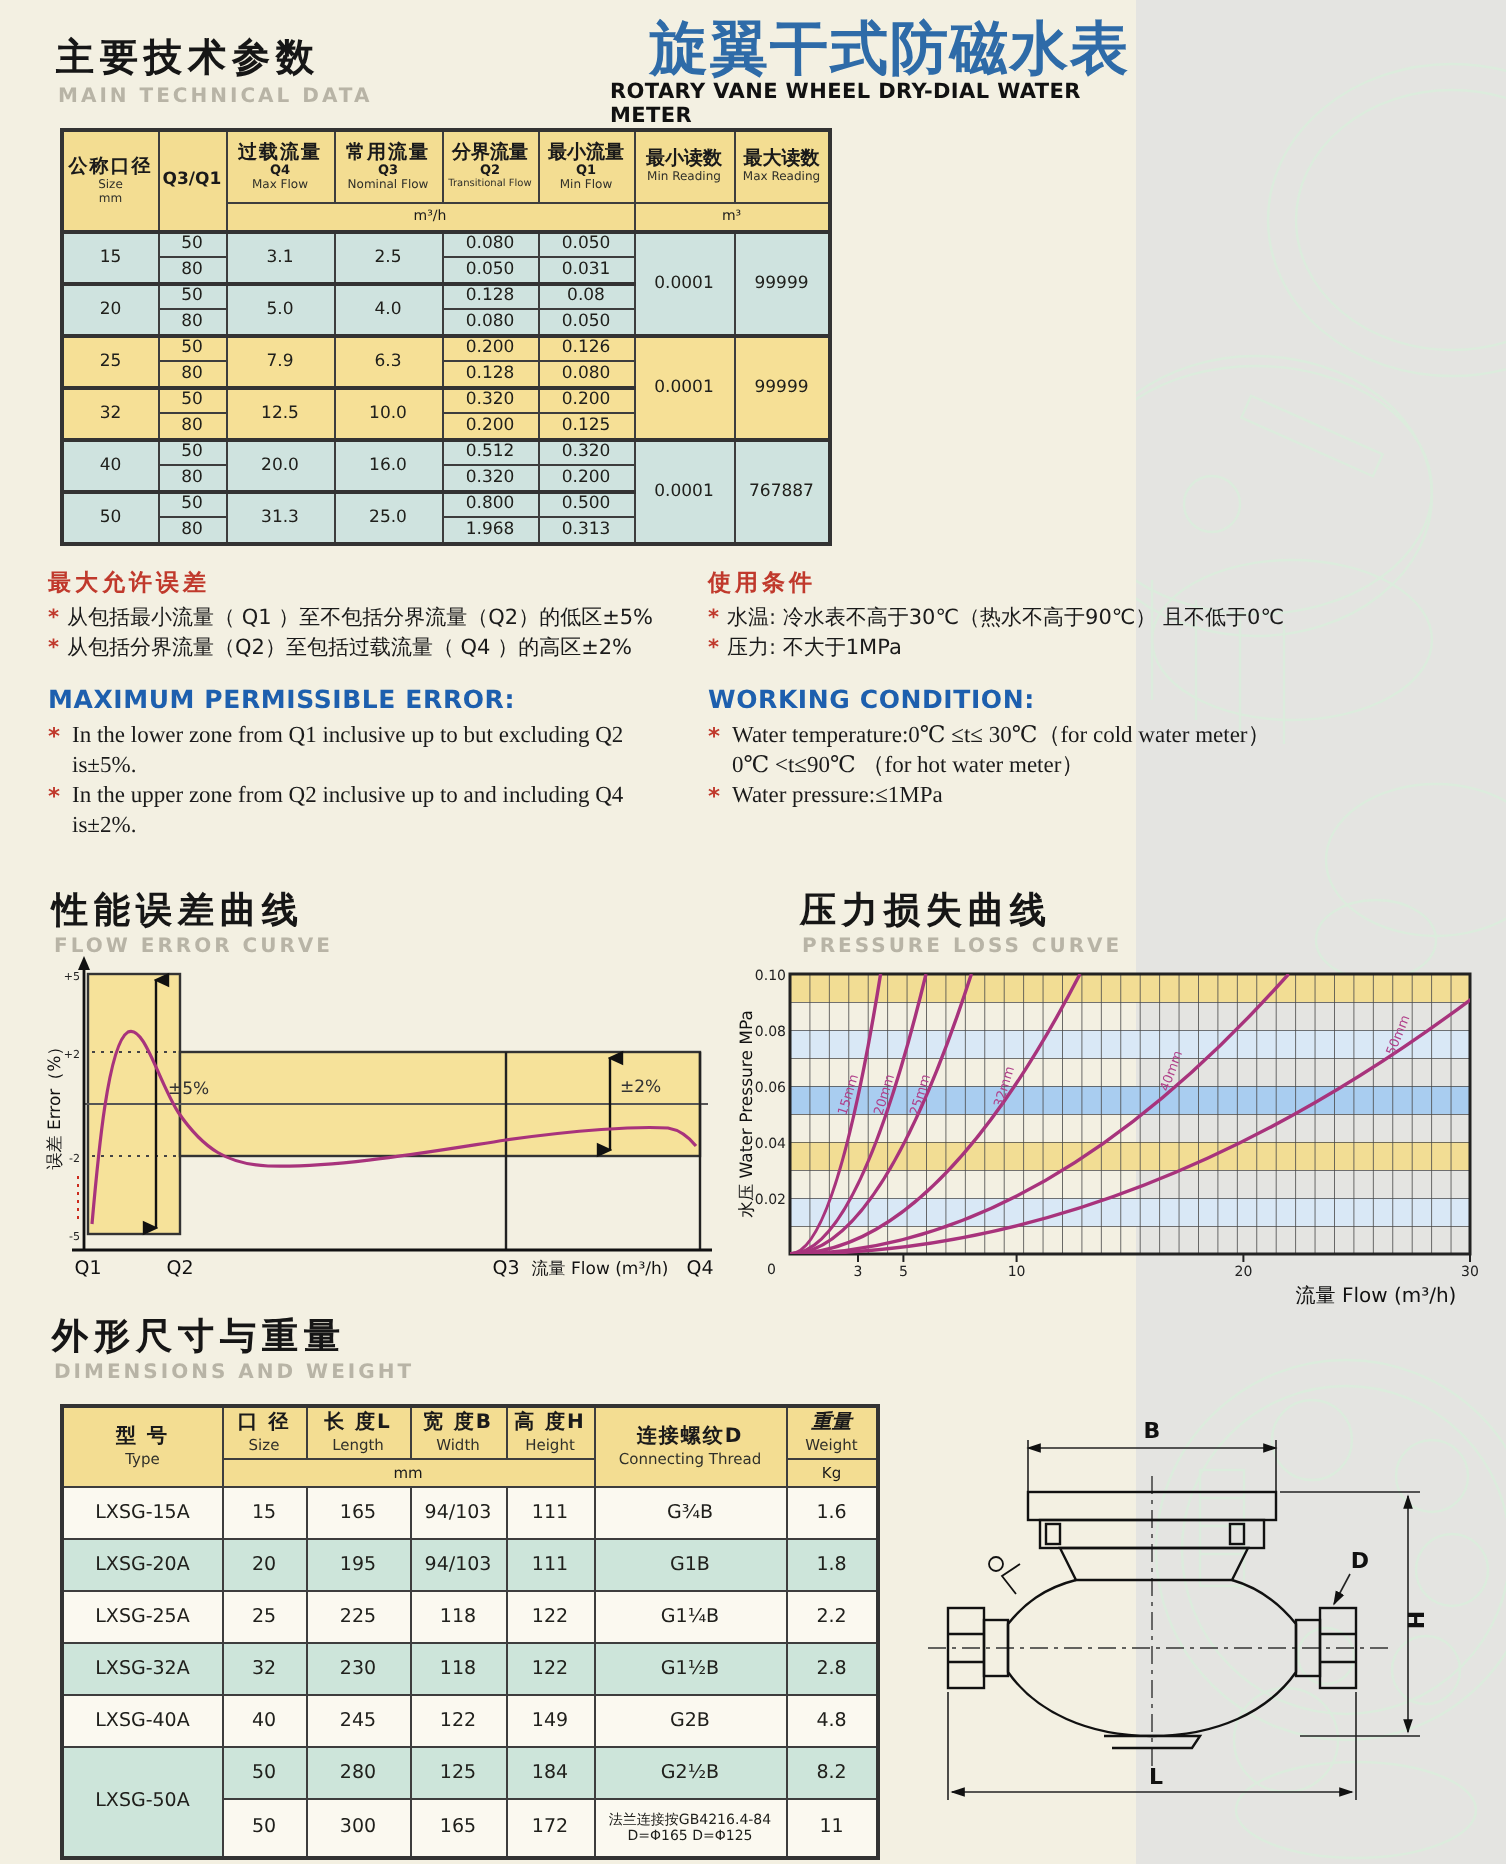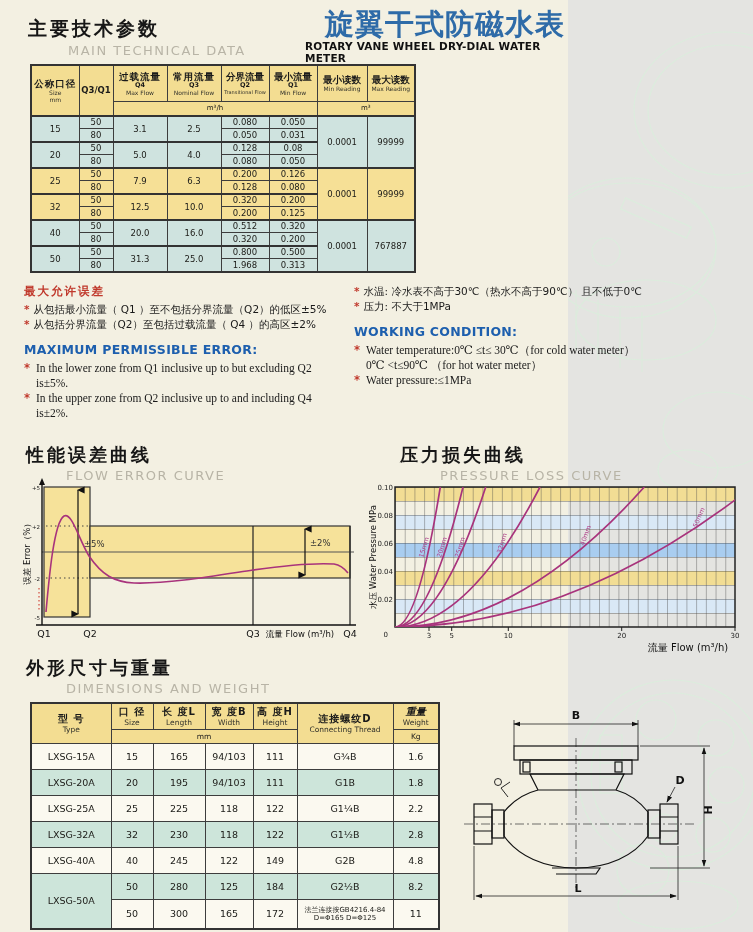--- a/index.html
+++ b/index.html
@@ -3,21 +3,21 @@
 <meta charset="utf-8">
 <style>
   html,body{margin:0;padding:0;}
   .canvas{position:relative;width:753px;height:932px;background:#f3f0e2;overflow:hidden;
     font-family:"DejaVu Sans","Liberation Sans",sans-serif;color:#1a1a1a;padding-left:48px;}
   .gray-panel{position:absolute;left:568px;top:0;width:185px;height:932px;background:#e4e4e1;}
   .abs{position:absolute;}
 
   
   .sec-zh{font-size:19px;font-weight:bold;letter-spacing:3px;color:#161616;}
-  .sec-en{font-size:13px;font-weight:normal;letter-spacing:1.5px;color:#b8b4a6;margin-left:39px;}
+  .sec-en{font-size:10px;font-weight:bold;letter-spacing:1.5px;color:#b8b4a6;}
   .prod-zh{font-size:29px;font-weight:bold;color:#2e6ba8;letter-spacing:1px;text-align:center;}
   .prod-en{font-size:10.5px;font-weight:bold;color:#111;text-align:left;letter-spacing:0.2px;}
 
   
   table{border-collapse:collapse;table-layout:fixed;}
   .mt{width:384px;}
   .mt th,.mt td{border:1px solid #3d3d3d;padding:0;text-align:center;vertical-align:middle;}
   .mt thead th{background:#f3dd92;}
   .mt{border:2px solid #333;}
   .mt .zh{font-size:9.5px;font-weight:bold;letter-spacing:1px;line-height:11px;}
@@ -246,20 +246,21 @@
         <span class="ast">*</span>
         <span>In the lower zone from  Q1  inclusive up to but excluding  Q2  is±5%.</span>
       </div>
     <div class="nli-en" style="width:300px;">
         <span class="ast">*</span>
         <span>In the upper zone from Q2  inclusive up to and including Q4  is±2%.</span>
       </div>
   </div>
 
   <div class="abs" style="left:354px;top:284px;width:390px;">
+    <div class="note-h-red">使用条件</div>
     <div class="nli">
         <span class="ast">*</span>
         <span>水温:  冷水表不高于30℃（热水不高于90℃） 且不低于0℃</span>
       </div>
     <div class="nli">
         <span class="ast">*</span>
         <span>压力:  不大于1MPa</span>
       </div>
     <div class="note-h-blue">WORKING CONDITION:</div>
     <div class="nli-en">

